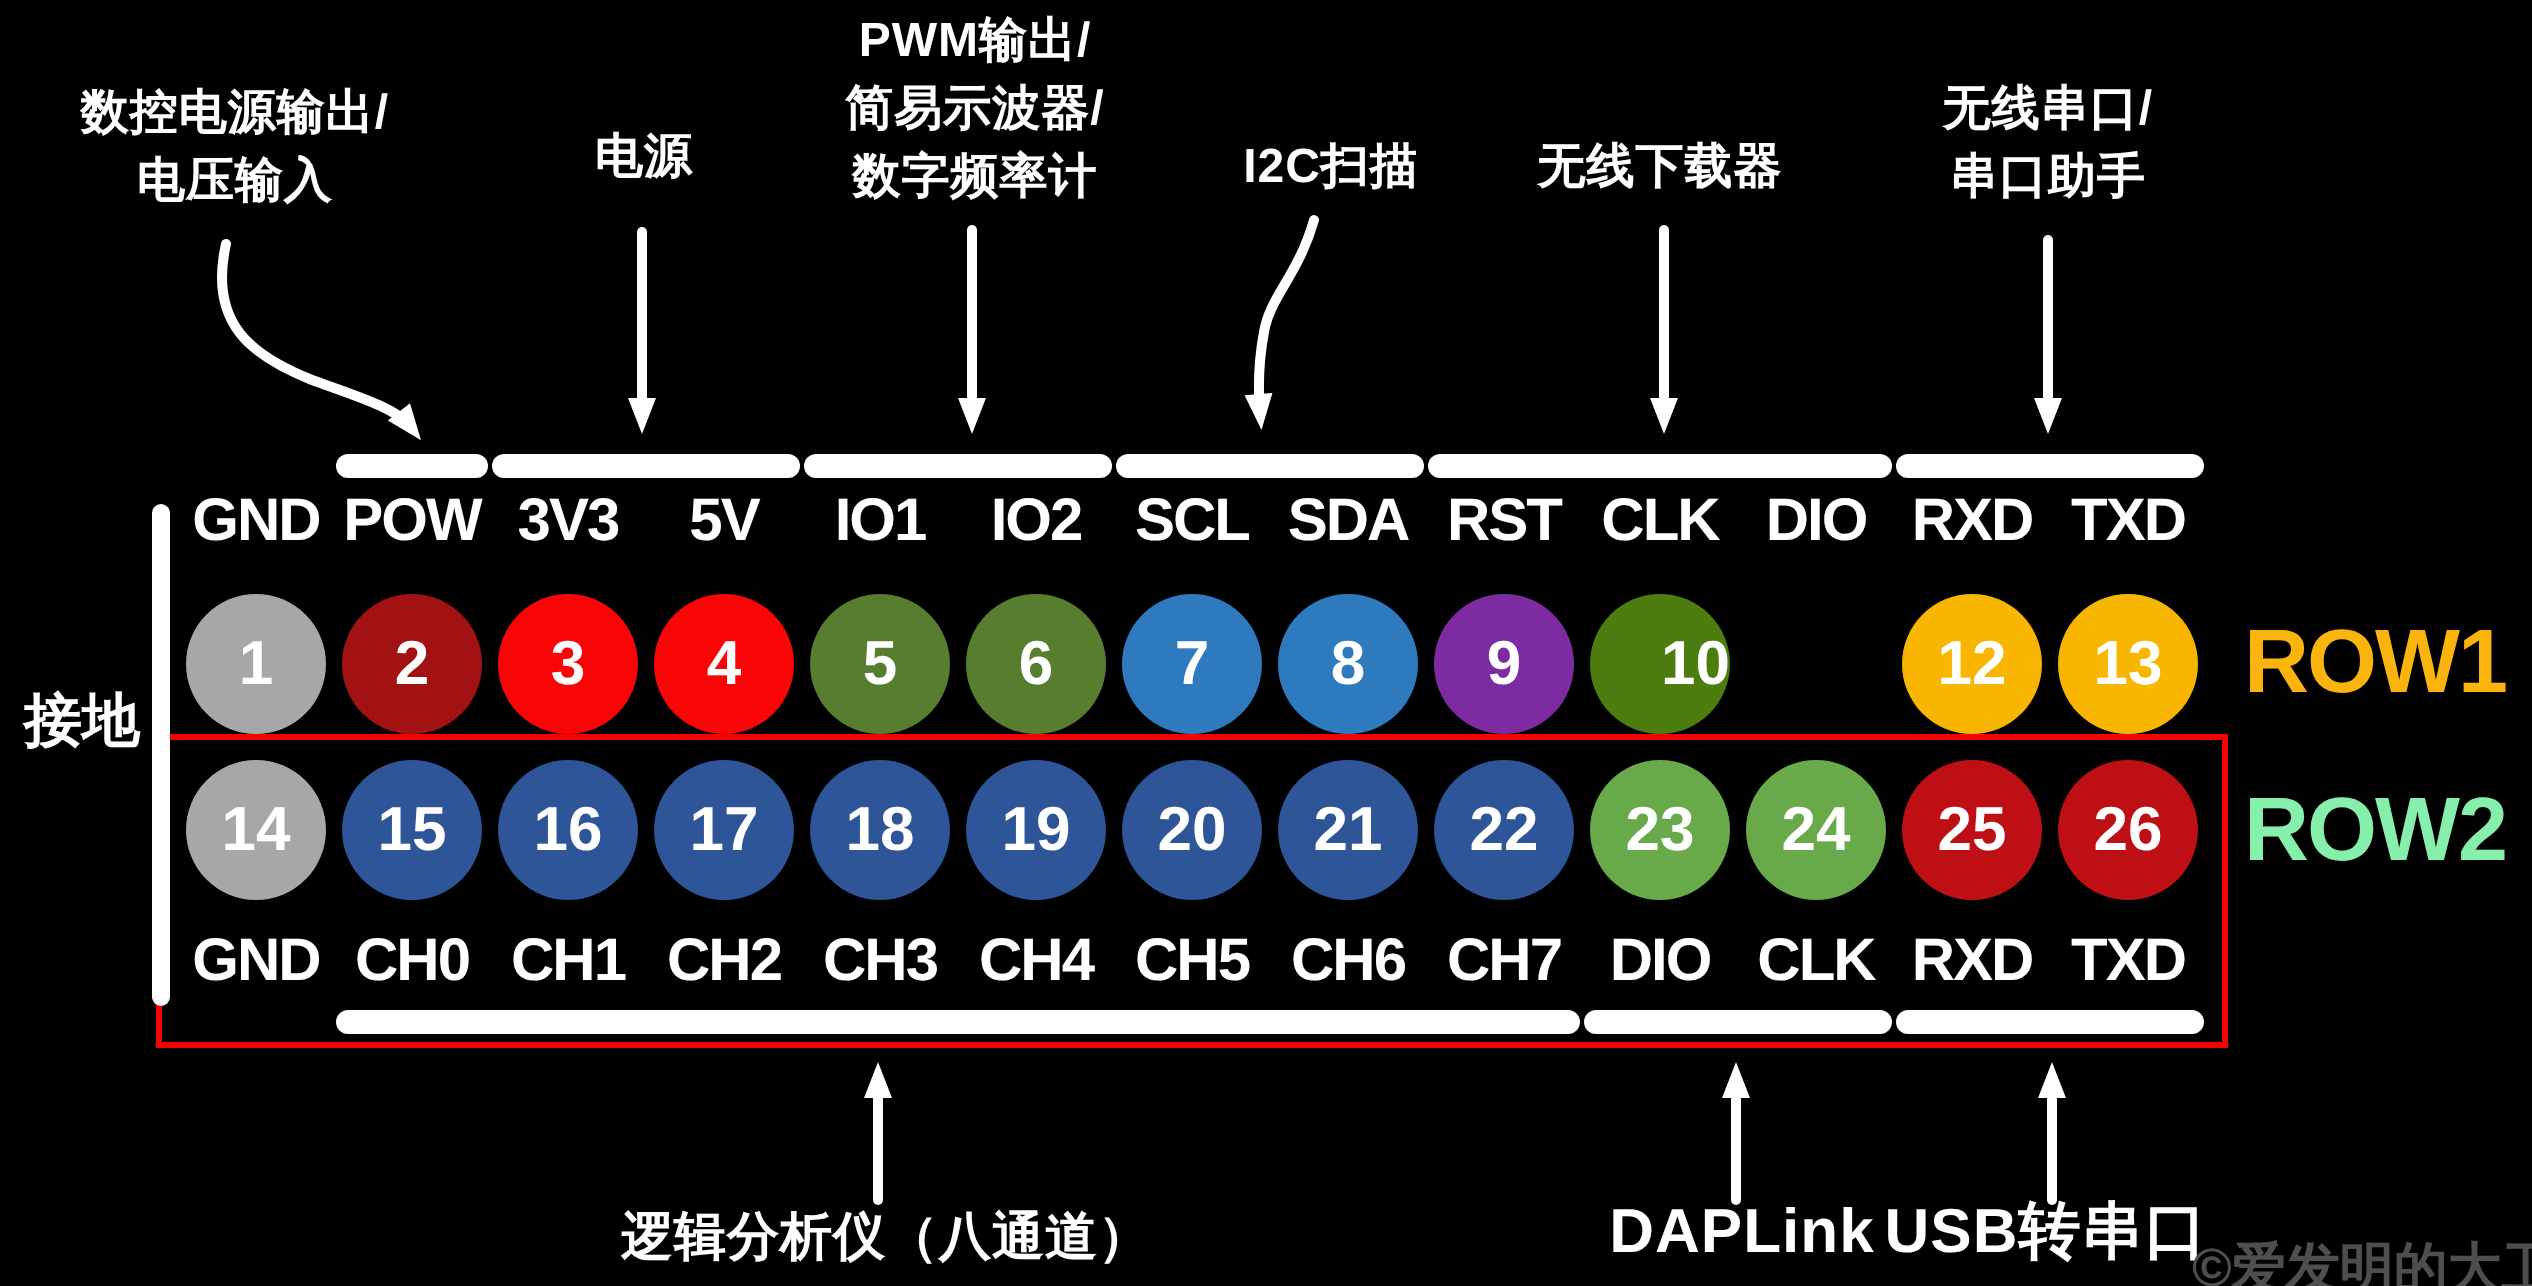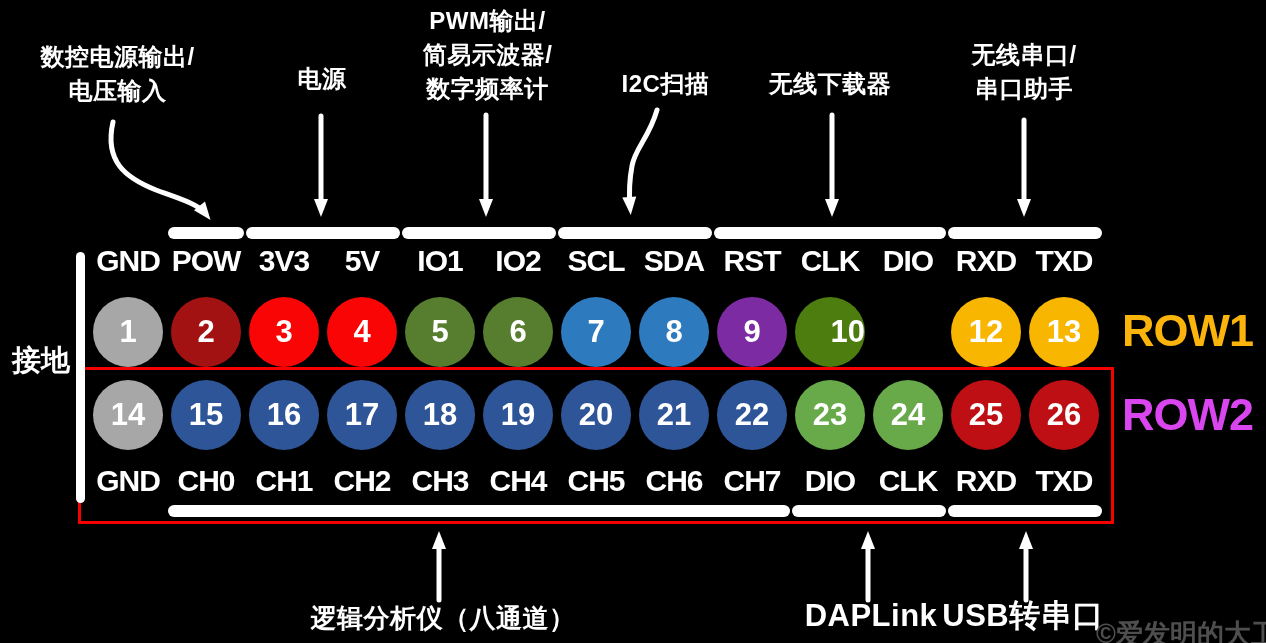--- a/index.html
+++ b/index.html
@@ -254,21 +254,21 @@
       <span>13</span>
     </div>
     <div class="pin r2" style="background: rgb(189, 15, 20);">
       <span>26</span>
     </div>
     <div class="pin-bottom-label">TXD</div>
   </div>
 </div>
 
   <div class="rowtag row1" id="rowtag1" style="color: rgb(251, 180, 11);">ROW1</div>
-  <div class="rowtag row2" id="rowtag2" style="color: #d946ef;">ROW2</div>
+  <div class="rowtag row2" id="rowtag2" style="color: #86efac;">ROW2</div>
 
   <div class="watermark">©爱发明的大卫</div>
 <div class="gbar" style="left: 168px; width: 76px; top: 227px;"></div>
     <div class="gbar" style="left: 246px; width: 154px; top: 227px;"></div>
     <div class="gbar" style="left: 402px; width: 154px; top: 227px;"></div>
     <div class="gbar" style="left: 558px; width: 154px; top: 227px;"></div>
     <div class="gbar" style="left: 714px; width: 232px; top: 227px;"></div>
     <div class="gbar" style="left: 948px; width: 154px; top: 227px;"></div>
     <div class="gbar" style="left: 168px; width: 622px; top: 505px;"></div>
     <div class="gbar" style="left: 792px; width: 154px; top: 505px;"></div>

